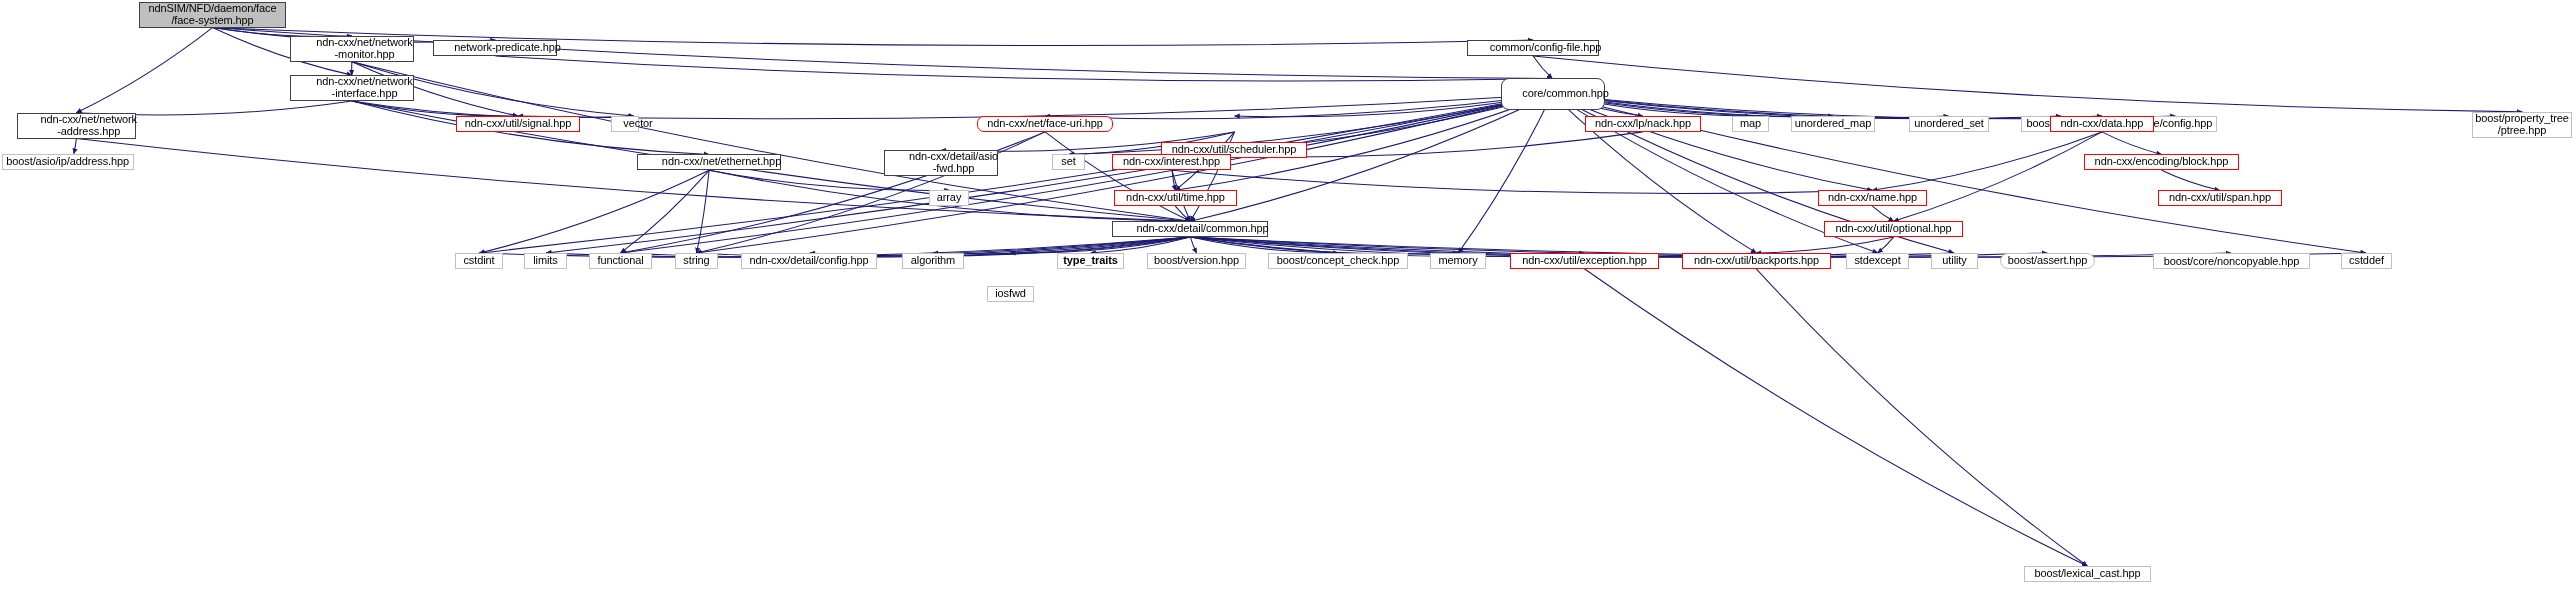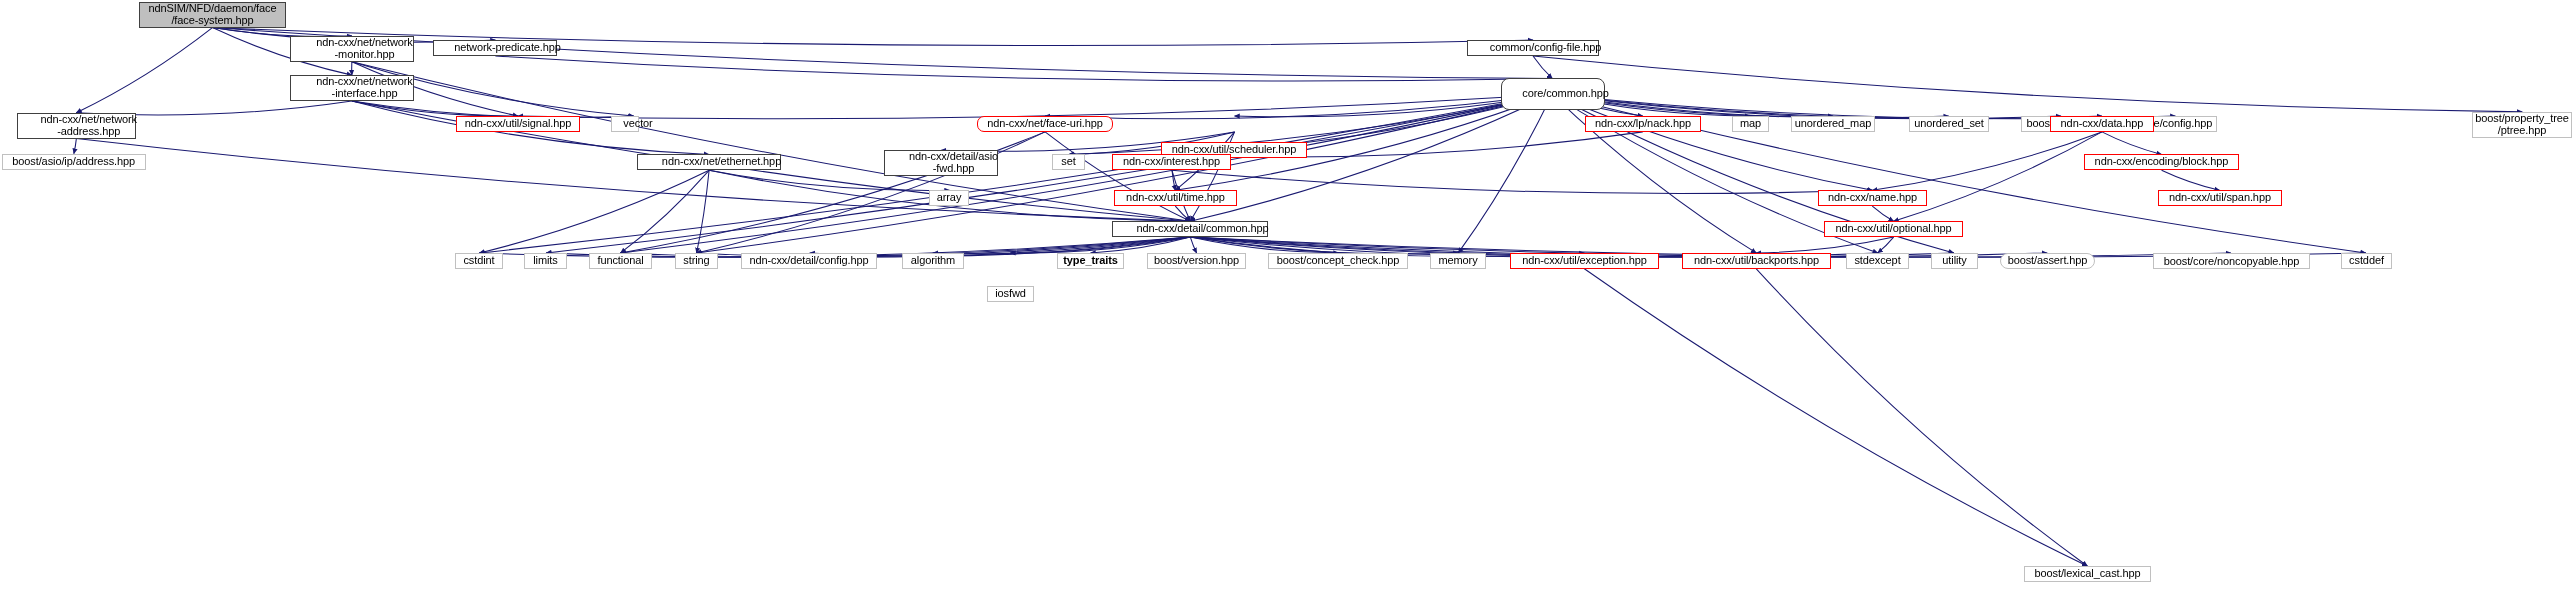--- a/index.html
+++ b/index.html
@@ -173,21 +173,21 @@
     <div class="node red-border" style="left: 1161px; top: 116px; width: 146px; height: 16px; margin-top: 26px;"><span class="lbl">ndn-cxx/util/scheduler.hpp</span></div>
     <div class="node red-border" style="left: 1585px; top: 116px; width: 116px; height: 16px;"><span class="lbl">ndn-cxx/lp/nack.hpp</span></div>
     <div class="node grey-border" style="left: 1732px; top: 116px; width: 37px; height: 16px;"><span class="lbl">map</span></div>
     <div class="node grey-border" style="left: 1791px; top: 116px; width: 84px; height: 16px;"><span class="lbl">unordered_map</span></div>
     <div class="node grey-border" style="left: 1909px; top: 116px; width: 80px; height: 16px;"><span class="lbl">unordered_set</span></div>
     <div class="node grey-border" style="left: 2021px; top: 116px; width: 81px; height: 16px;"><span class="lbl">boost/asio.hpp</span></div>
     <div class="node grey-border" style="left: 2134px; top: 116px; width: 83px; height: 16px;"><span class="lbl">core/config.hpp</span></div>
     <div class="node red-border" style="left: 2050px; top: 116px; width: 104px; height: 16px;"><span class="lbl">ndn-cxx/data.hpp</span></div>
     <div class="node grey-border" style="left: 2472px; top: 112px; width: 100px; height: 26px;"><span class="lbl">boost/property_tree
 /ptree.hpp</span></div>
-    <div class="node grey-border" style="left: 1.7px; top: 154px; width: 144px; height: 16px;"><span class="lbl">boost/asio/ip/address.hpp</span></div>
+    <div class="node grey-border" style="left: 1.7px; top: 154px; width: 132px; height: 16px;"><span class="lbl">boost/asio/ip/address.hpp</span></div>
     <div class="node black-border" style="left: 637px; top: 154px; width: 144px; height: 16px;"><span class="lbl">ndn-cxx/net/ethernet.hpp</span></div>
     <div class="node black-border" style="left: 884px; top: 150px; width: 114px; height: 26px; align-items: center;"><span class="lbl">ndn-cxx/detail/asio
 -fwd.hpp</span></div>
     <div class="node grey-border" style="left: 1052px; top: 154px; width: 33px; height: 16px;"><span class="lbl">set</span></div>
     <div class="node red-border" style="left: 1112px; top: 154px; width: 119px; height: 16px;"><span class="lbl">ndn-cxx/interest.hpp</span></div>
     <div class="node red-border" style="left: 2084px; top: 154px; width: 155px; height: 16px;"><span class="lbl">ndn-cxx/encoding/block.hpp</span></div>
     <div class="node grey-border" style="left: 929px; top: 190px; width: 40px; height: 16px;"><span class="lbl">array</span></div>
     <div class="node red-border" style="left: 1114px; top: 190px; width: 123px; height: 16px;"><span class="lbl">ndn-cxx/util/time.hpp</span></div>
     <div class="node red-border" style="left: 2158px; top: 190px; width: 124px; height: 16px;"><span class="lbl">ndn-cxx/util/span.hpp</span></div>
     <div class="node red-border" style="left: 1818px; top: 190px; width: 109px; height: 16px;"><span class="lbl">ndn-cxx/name.hpp</span></div>

